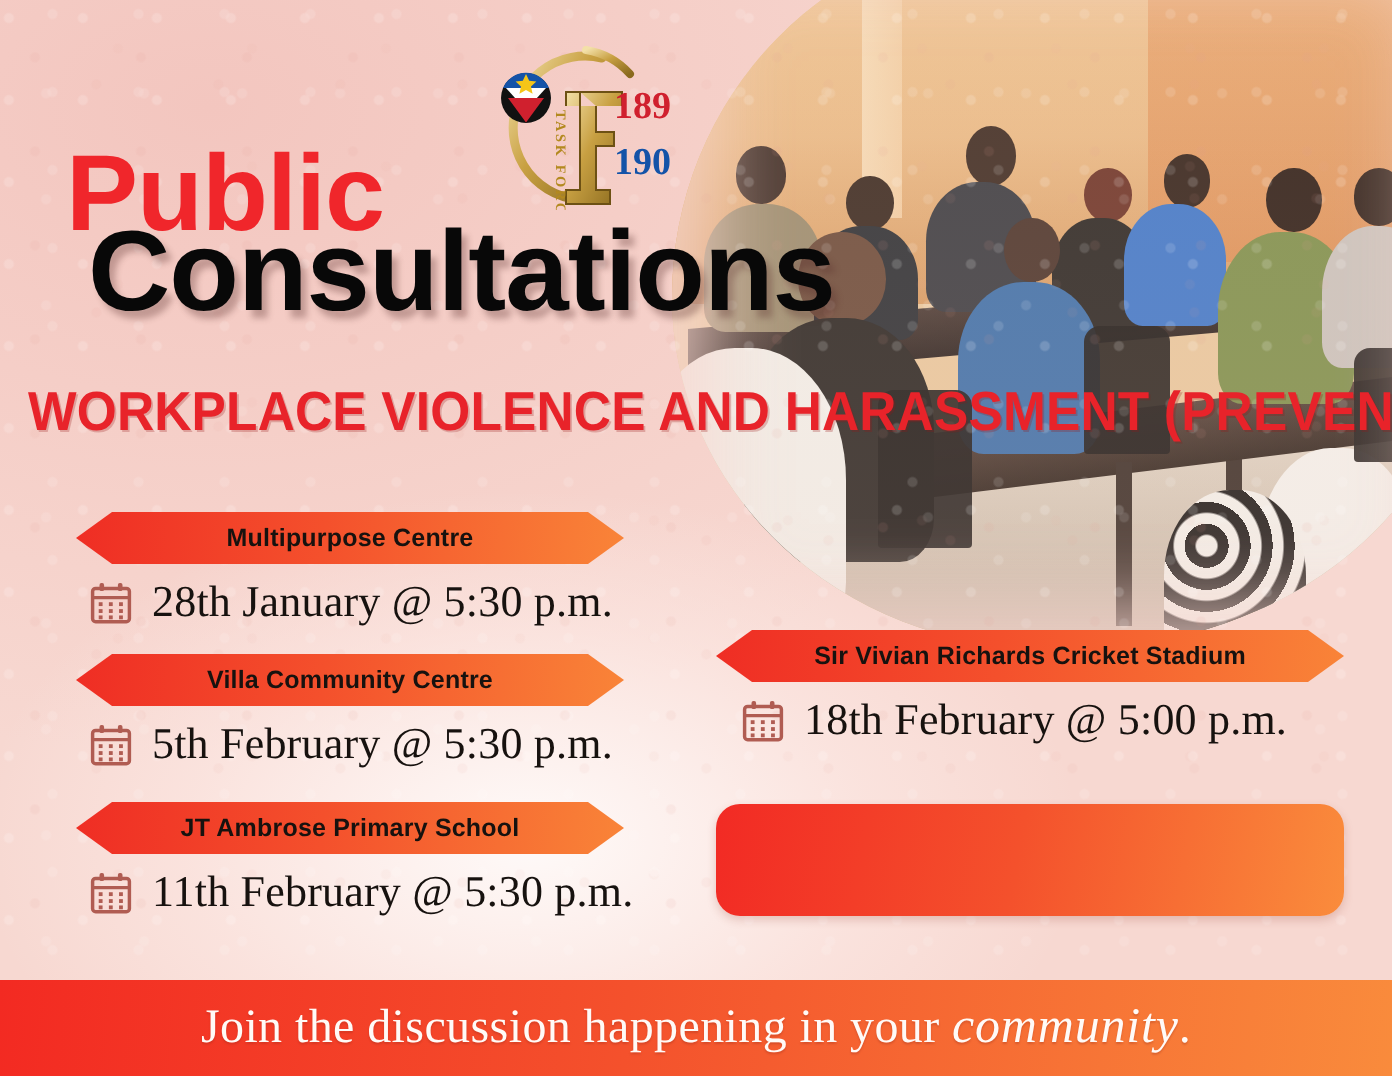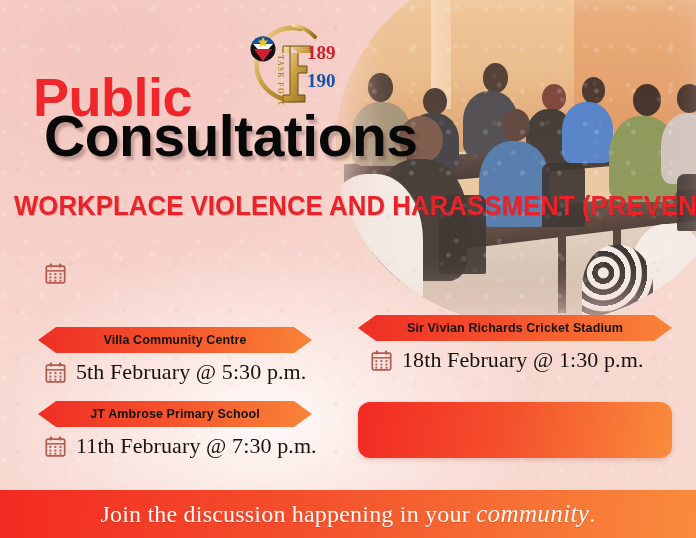--- a/index.html
+++ b/index.html
@@ -219,40 +219,44 @@
         <path d="M23 26 L41 26 L32 38.3 Z" fill="#d0202e"></path>
         <path d="M32 14 l1.6 3.4 3.6.4 -2.7 2.5 .8 3.6 -3.3-1.9 -3.3 1.9 .8-3.6 -2.7-2.5 3.6-.4z" fill="#f5c518"></path>
       </g>
       <text x="47" y="32" font-family="Liberation Serif, serif" font-size="7.2" font-weight="bold" fill="#b3891f" transform="rotate(90 47 32)" letter-spacing="1.3">TASK FORCE</text>
       <text x="76" y="36" font-family="Liberation Serif, serif" font-size="19" font-weight="bold" fill="#d0202e">189</text>
       <text x="76" y="64" font-family="Liberation Serif, serif" font-size="19" font-weight="bold" fill="#1453a8">190</text>
     </svg>
   </div>
 
   <div class="evt" style="left:38px;top:256px;width:274px;">
+    <div class="banner">
+      <span>Multipurpose Centre</span>
+    </div>
     <div class="dateline">
       <span class="cal">
         <svg width="23" height="23" viewBox="0 0 24 24">
           <rect x="2.4" y="4.4" width="19.2" height="17.4" rx="1.6" fill="none" stroke="#b05c52" stroke-width="1.8"></rect>
           <line x1="2.4" y1="9.2" x2="21.6" y2="9.2" stroke="#b05c52" stroke-width="1.6"></line>
           <rect x="6" y="1.6" width="2.4" height="4.2" rx="1" fill="#b05c52"></rect>
           <rect x="15.6" y="1.6" width="2.4" height="4.2" rx="1" fill="#b05c52"></rect>
           <g fill="#b05c52">
             <rect x="5.6" y="11.6" width="2" height="2"></rect>
               <rect x="10.9" y="11.6" width="2" height="2"></rect>
               <rect x="16.2" y="11.6" width="2" height="2"></rect>
             <rect x="5.6" y="15.2" width="2" height="2"></rect>
               <rect x="10.9" y="15.2" width="2" height="2"></rect>
               <rect x="16.2" y="15.2" width="2" height="2"></rect>
             <rect x="5.6" y="18.5" width="2" height="2"></rect>
               <rect x="10.9" y="18.5" width="2" height="2"></rect>
               <rect x="16.2" y="18.5" width="2" height="2"></rect>
           </g>
         </svg>
       </span>
+      <span class="dtxt">28th January @ 5:30 p.m.</span>
     </div>
   </div>
 
   <div class="evt" style="left:38px;top:327px;width:274px;">
     <div class="banner">
       <span>Villa Community Centre</span>
     </div>
     <div class="dateline">
       <span class="cal">
         <svg width="23" height="23" viewBox="0 0 24 24">
@@ -294,21 +298,21 @@
               <rect x="16.2" y="11.6" width="2" height="2"></rect>
             <rect x="5.6" y="15.2" width="2" height="2"></rect>
               <rect x="10.9" y="15.2" width="2" height="2"></rect>
               <rect x="16.2" y="15.2" width="2" height="2"></rect>
             <rect x="5.6" y="18.5" width="2" height="2"></rect>
               <rect x="10.9" y="18.5" width="2" height="2"></rect>
               <rect x="16.2" y="18.5" width="2" height="2"></rect>
           </g>
         </svg>
       </span>
-      <span class="dtxt">11th February @ 7:30 p.m.</span>
+      <span class="dtxt">11th February @ 5:30 p.m.</span>
     </div>
   </div>
 
   <div class="evt" style="left:358px;top:315px;width:314px;text-align:center;">
     <div class="banner">
       <span>Sir Vivian Richards Cricket Stadium</span>
     </div>
     <div class="dateline" style="padding-left:12px;">
       <span class="cal">
         <svg width="23" height="23" viewBox="0 0 24 24">
@@ -322,21 +326,21 @@
               <rect x="16.2" y="11.6" width="2" height="2"></rect>
             <rect x="5.6" y="15.2" width="2" height="2"></rect>
               <rect x="10.9" y="15.2" width="2" height="2"></rect>
               <rect x="16.2" y="15.2" width="2" height="2"></rect>
             <rect x="5.6" y="18.5" width="2" height="2"></rect>
               <rect x="10.9" y="18.5" width="2" height="2"></rect>
               <rect x="16.2" y="18.5" width="2" height="2"></rect>
           </g>
         </svg>
       </span>
-      <span class="dtxt">18th February @ 1:30 p.m.</span>
+      <span class="dtxt">18th February @ 5:00 p.m.</span>
     </div>
   </div>
 
   <div id="contact">
   </div>
 
   <div id="footer">
     <div class="ftxt">
       <span>Join the discussion happening in your </span><span class="scriptword">community</span><span>.</span>
     </div>

